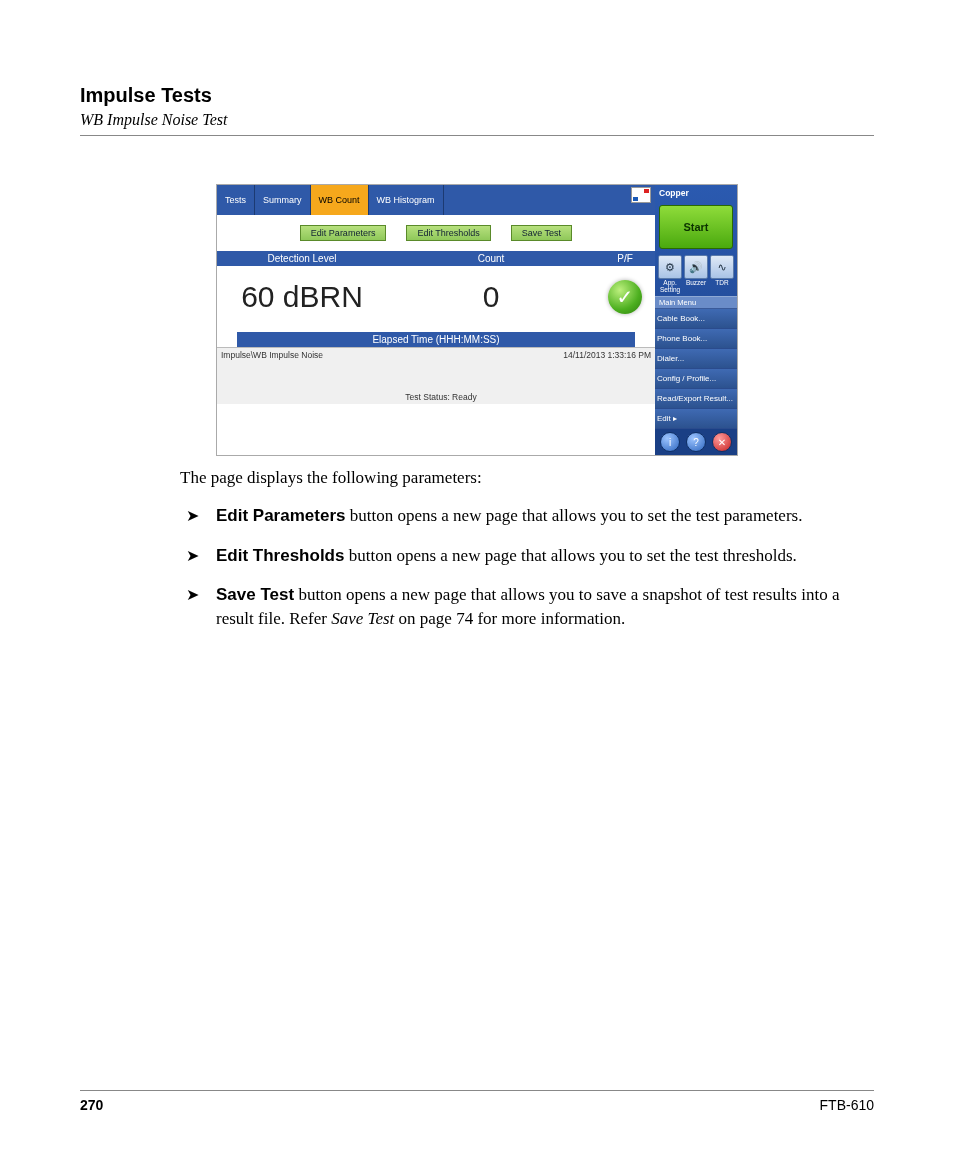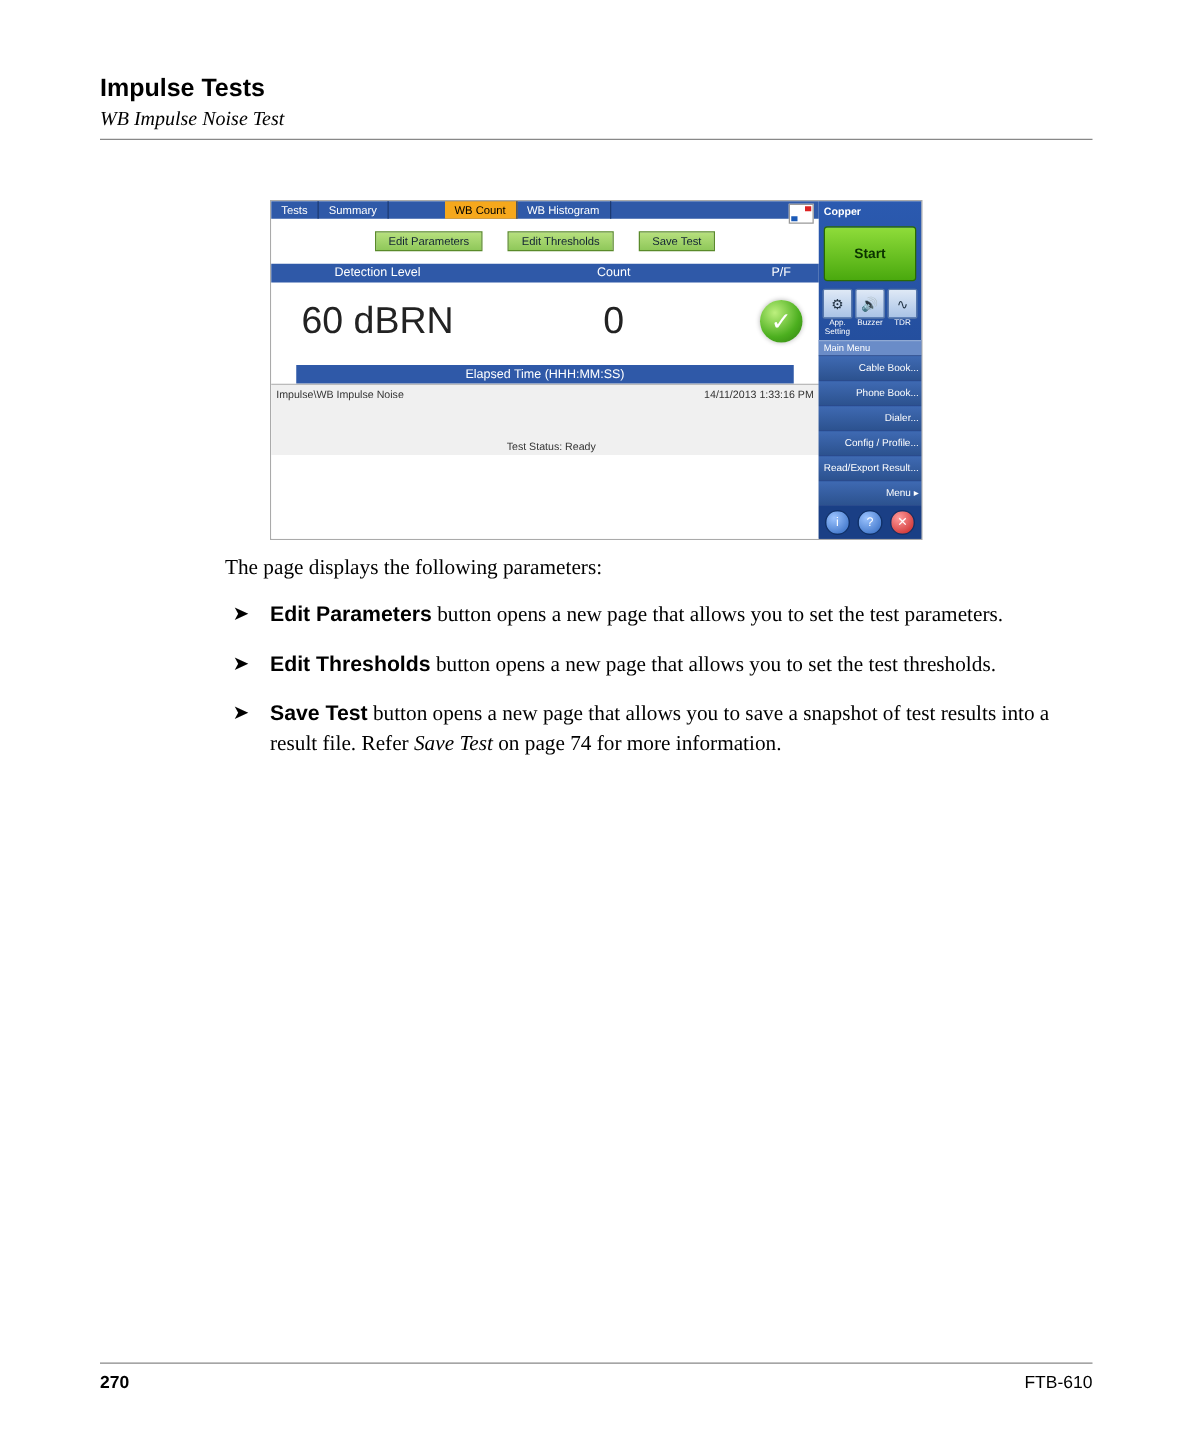--- a/index.html
+++ b/index.html
@@ -4,21 +4,21 @@
 <style>
   body {
     margin: 0;
     padding: 0;
     font-family: Georgia, 'Times New Roman', serif;
     background: #fff;
     color: #000;
     width: 954px;
   }
   .page {
-    padding: 60px 80px 40px 80px;
+    padding: 84px 80px 40px 80px;
     box-sizing: border-box;
     min-height: 1159px;
     position: relative;
   }
   .header-area {
     margin-bottom: 48px;
   }
   .section-title {
     font-family: Arial, Helvetica, sans-serif;
     font-weight: bold;
@@ -53,35 +53,34 @@
     flex: 1;
     background: #fff;
     display: flex;
     flex-direction: column;
   }
   
   .tabs-row {
     background: #2f59a8;
     display: flex;
     align-items: stretch;
-    height: 14px;
+    height: 30px;
   }
   .tab {
     padding: 0 8px;
     display: flex;
     align-items: center;
     color: #fff;
     font-size: 9px;
     border-right: 1px solid #1c3a72;
     cursor: pointer;
   }
   .tab.active {
     background: #f6a81c;
     color: #000;
-    margin-left: 45px;
   }
   .tabs-spacer { flex: 1; }
   .flag-box {
     width: 18px;
     height: 14px;
     background: #fff;
     border: 1px solid #999;
     margin: 2px 4px 2px 2px;
     position: relative;
   }
@@ -231,21 +230,21 @@
   .side-icons-labels span { flex: 1; }
   .main-menu-label {
     background: #6a8cc8;
     padding: 1px 4px;
     font-size: 7.5px;
     border-top: 1px solid #8fa9d4;
     border-bottom: 1px solid #3a5a99;
   }
   .menu-item {
     padding: 5px 2px;
-    text-align: right;
+    text-align: left;
     border-bottom: 1px solid #2a4b8d;
     background: linear-gradient(#3f6ab3, #2c528f);
     cursor: pointer;
     font-size: 8px;
   }
   .menu-item.arrow::after { content: " \25B8"; }
   .side-footer {
     margin-top: auto;
     display: flex;
     justify-content: space-around;
@@ -374,21 +373,21 @@
         <span>Buzzer</span>
         <span>TDR</span>
       </div>
 
       <div class="main-menu-label">Main Menu</div>
       <div class="menu-item">Cable Book...</div>
       <div class="menu-item">Phone Book...</div>
       <div class="menu-item">Dialer...</div>
       <div class="menu-item">Config / Profile...</div>
       <div class="menu-item">Read/Export Result...</div>
-      <div class="menu-item arrow">Menu</div>
+      <div class="menu-item arrow">Edit</div>
 
       <div class="side-footer">
         <div class="sf-btn">i</div>
         <div class="sf-btn">?</div>
         <div class="sf-btn red">✕</div>
       </div>
     </div>
   </div>
 
   <div class="body-text">

